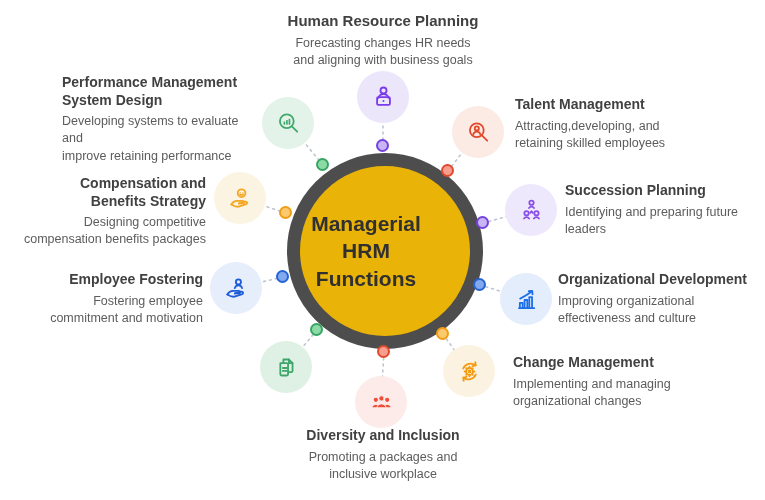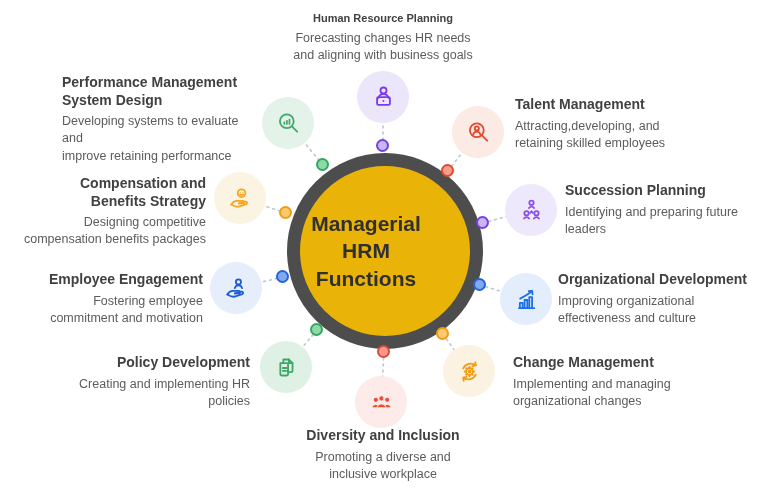--- a/index.html
+++ b/index.html
@@ -38,21 +38,21 @@
   .p1{left:376px;top:139px;}  .p2{left:441px;top:164px;}
   .p3{left:476px;top:216px;}  .p4{left:473px;top:278px;}
   .p5{left:436px;top:327px;}  .p6{left:377px;top:345px;}
   .p7{left:310px;top:323px;}  .p8{left:276px;top:270px;}
   .p9{left:279px;top:206px;}  .p10{left:316px;top:158px;}
   
   .label{position:absolute;}
   .t{font-size:14px;font-weight:700;color:#414141;line-height:1.25;white-space:pre-line;margin-bottom:4px;}
   .d{font-size:12.5px;color:#5c5c5c;line-height:1.38;white-space:pre-line;}
   .l1{left:258px;top:12px;width:250px;text-align:center;}
-  .l1 .t{font-size:11px;}
+  .l1 .t{font-size:15px;}
   .l2{left:515px;top:96px;width:190px;text-align:left;}
   .l3{left:565px;top:182px;width:195px;text-align:left;}
   .l4{left:558px;top:271px;width:200px;text-align:left;}
   .l5{left:505px;top:354px;width:180px;text-align:left;margin-left:8px;}
   .l6{left:283px;top:427px;width:200px;text-align:center;}
   .l7{left:50px;top:354px;width:200px;text-align:right;}
   .l8{left:3px;top:271px;width:200px;text-align:right;}
   .l9{left:6px;top:175px;width:200px;text-align:right;}
   .l10{left:62px;top:74px;width:200px;text-align:left;}
 </style>
@@ -205,30 +205,25 @@
     <div class="d">Improving organizational
 effectiveness and culture</div>
   </div>
   <div class="label l5">
     <div class="t">Change Management</div>
     <div class="d">Implementing and managing
 organizational changes</div>
   </div>
   <div class="label l6">
     <div class="t">Diversity and Inclusion</div>
-    <div class="d">Promoting a diverse and
+    <div class="d">Promoting a packages and
 inclusive workplace</div>
   </div>
-  <div class="label l7">
-    <div class="t">Policy Development</div>
-    <div class="d">Creating and implementing HR
-policies</div>
-  </div>
   <div class="label l8">
-    <div class="t">Employee Engagement</div>
+    <div class="t">Employee Fostering</div>
     <div class="d">Fostering employee
 commitment and motivation</div>
   </div>
   <div class="label l9">
     <div class="t">Compensation and
 Benefits Strategy</div>
     <div class="d">Designing competitive
 compensation benefits packages</div>
   </div>
   <div class="label l10">

